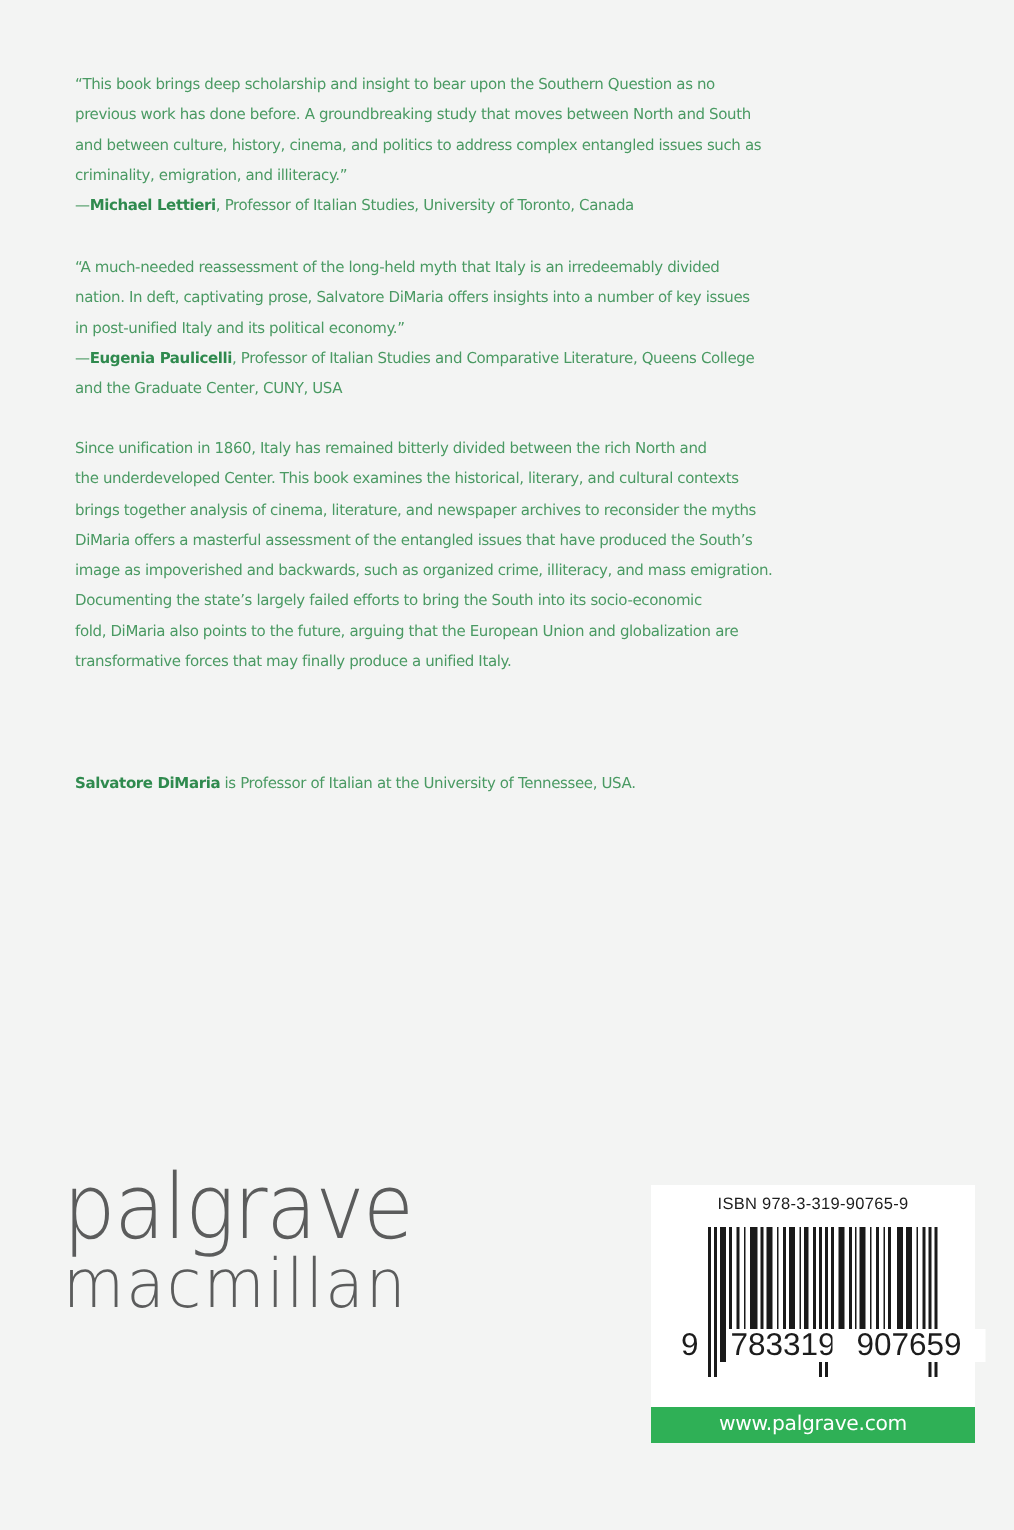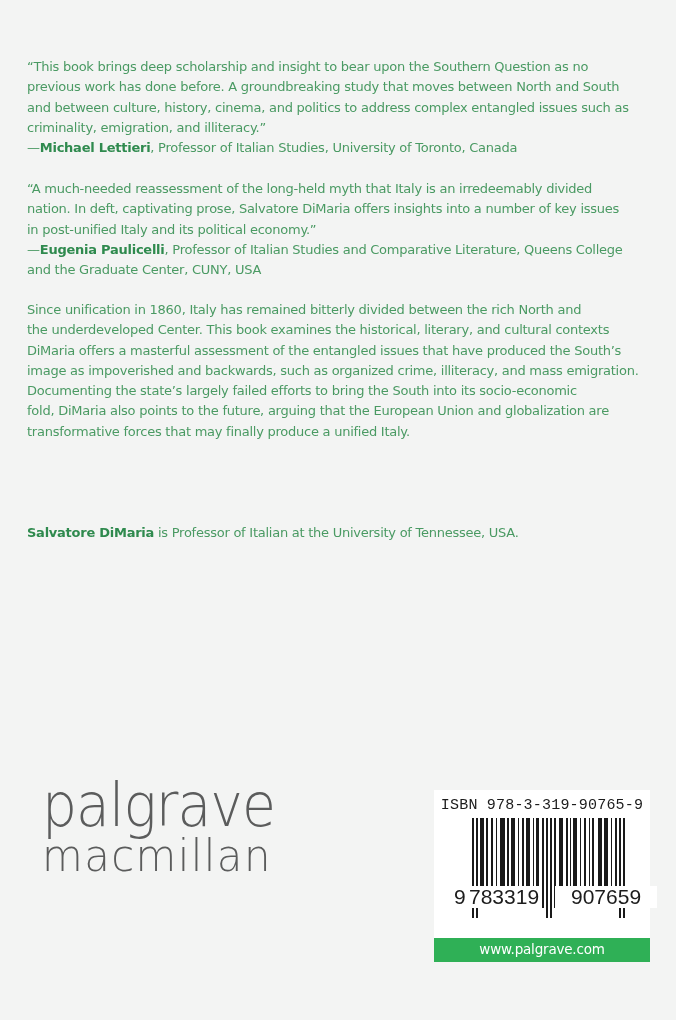--- a/index.html
+++ b/index.html
@@ -9,28 +9,27 @@
   body {
     width: 676px;
     height: 1020px;
     background: #f3f4f3;
     position: relative;
     overflow: hidden;
     font-family: "DejaVu Sans", sans-serif;
   }
   .text-block {
     position: absolute;
-    left: 27px;
+    left: 50px;
     width: 610px;
     color: #4a9a63;
-    font-size: 13px;
+    font-size: 10px;
     line-height: 20.3px;
     letter-spacing: -0.25px;
     font-family: "DejaVu Sans", sans-serif;
-    margin-top: 10px;
   }
   .line { display: block; white-space: nowrap; }
   .name { font-weight: bold; color: #2f8a4e; }
   #quote1 { top: 47px; }
   #quote2 { top: 169px; }
   #desc { top: 290px; }
   #bio { top: 513px; }
 
   .logo {
     position: absolute;
@@ -64,22 +63,22 @@
     width: 216px;
     height: 158px;
     background: #ffffff;
   }
   .isbn-label {
     position: absolute;
     left: 0;
     top: 7px;
     width: 216px;
     text-align: center;
-    font-family: Liberation Mono, monospace;
-    font-size: 15px;
+    font-family: Liberation Sans, sans-serif;
+    font-size: 11px;
     color: #1c1c1c;
     letter-spacing: 0.2px;
   }
   .bars {
     position: absolute;
     left: 38px;
     top: 28px;
     width: 152px;
     height: 90px;
   }
@@ -91,21 +90,21 @@
   .barcode-digits {
     position: absolute;
     top: 96px;
     font-family: "Liberation Sans", sans-serif;
     font-size: 21px;
     color: #1c1c1c;
     background: #ffffff;
     line-height: 22px;
   }
   #digit-first { left: 20px; background: transparent; }
-  #digits-left { left: 34px; padding: 0 1px; }
+  #digits-left { left: 52px; padding: 0 1px; }
   #digits-right { left: 121px; padding: 0 16px; }
   .url-bar {
     position: absolute;
     left: 0;
     top: 134px;
     width: 216px;
     height: 24px;
     background: #2fb056;
     color: #ffffff;
     text-align: center;
@@ -131,20 +130,21 @@
   <span class="line">“A much-needed reassessment of the long-held myth that Italy is an irredeemably divided</span>
   <span class="line">nation. In deft, captivating prose, Salvatore DiMaria offers insights into a number of key issues</span>
   <span class="line">in post-unified Italy and its political economy.”</span>
   <span class="line"><span>—</span><span class="name">Eugenia Paulicelli</span><span>, Professor of Italian Studies and Comparative Literature, Queens College</span></span>
   <span class="line">and the Graduate Center, CUNY, USA</span>
 </div>
 
 <div class="text-block" id="desc">
   <span class="line">Since unification in 1860, Italy has remained bitterly divided between the rich North and</span>
   <span class="line">the underdeveloped Center. This book examines the historical, literary, and cultural contexts</span>
+  <span class="line">brings together analysis of cinema, literature, and newspaper archives to reconsider the myths</span>
   <span class="line">DiMaria offers a masterful assessment of the entangled issues that have produced the South’s</span>
   <span class="line">image as impoverished and backwards, such as organized crime, illiteracy, and mass emigration.</span>
   <span class="line">Documenting the state’s largely failed efforts to bring the South into its socio-economic</span>
   <span class="line">fold, DiMaria also points to the future, arguing that the European Union and globalization are</span>
   <span class="line">transformative forces that may finally produce a unified Italy.</span>
 </div>
 
 <div class="text-block" id="bio">
   <span class="line"><span class="name">Salvatore DiMaria</span><span> is Professor of Italian at the University of Tennessee, USA.</span></span>
 </div>

